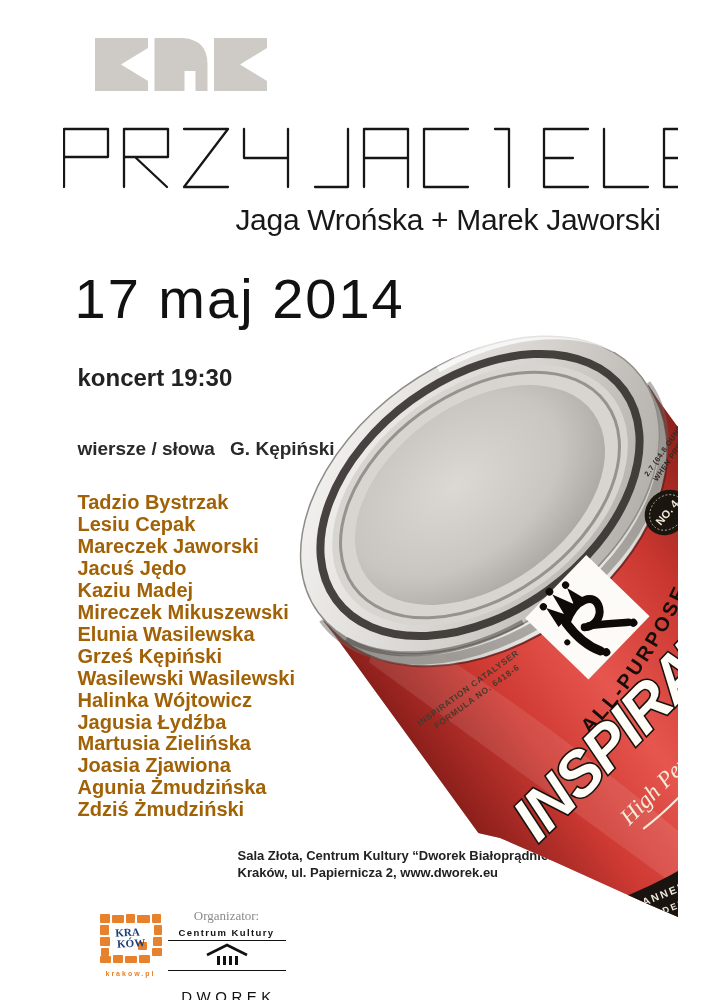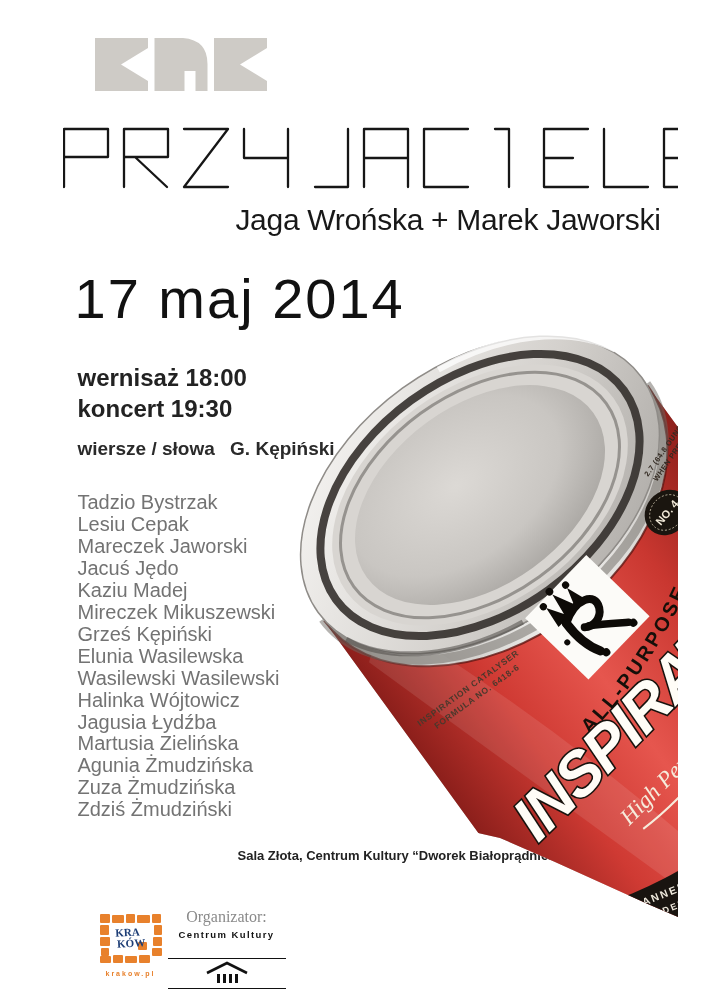--- a/index.html
+++ b/index.html
@@ -6,28 +6,28 @@
   .poster{position:relative;width:648px;height:1000px;background:#fff;overflow:hidden;
           font-family:"Liberation Sans",sans-serif;color:#1c1c1c;margin:0 auto;}
   .abs{position:absolute;}
   .krk-logo{left:65px;top:38px;}
   .title-svg{left:33px;top:127px;}
   .artists{top:203px;right:17px;font-size:30px;font-weight:500;letter-spacing:-0.3px;color:#181818;}
   .date{left:45px;top:266px;font-size:56px;font-weight:500;letter-spacing:2px;color:#111;text-align:center;}
   .times{left:48px;top:362px;font-size:24px;font-weight:600;line-height:31px;color:#222;}
   .credits{left:48px;top:438px;font-size:19px;font-weight:600;color:#2a2a2a;}
   .credits .sep{display:inline-block;width:10px;}
-  .names{left:48px;top:492px;font-size:20px;font-weight:400;line-height:21.95px;color:#737373;}
+  .names{left:48px;top:492px;font-size:20px;font-weight:700;line-height:21.95px;color:#a16207;}
   .venue{left:208px;top:848px;font-size:13px;font-weight:600;line-height:16.5px;color:#222;}
   .can-svg{left:0;top:0;}
   .krakow{left:66px;top:912px;width:70px;text-align:center;}
   .krakow-url{margin-top:2px;font-size:7px;font-weight:700;letter-spacing:2px;color:#e8812c;}
   .organizer{left:138px;top:908px;width:118px;text-align:center;color:#111;}
-  .org-label{font-family:"Liberation Serif",serif;font-size:16px;color:#8a8a8a;margin-bottom:3px;}
-  .org-ck{font-size:9.5px;font-weight:700;letter-spacing:1.4px;border-bottom:1.5px solid #111;padding-bottom:18px;}
+  .org-label{font-family:"Liberation Serif",serif;font-size:13px;color:#8a8a8a;margin-bottom:3px;}
+  .org-ck{font-size:9.5px;font-weight:700;letter-spacing:1.4px;border-bottom:1.5px solid #111;padding-bottom:2px;}
   .org-house{padding:1px 0 0 0;border-bottom:1.5px solid #111;}
   .org-dworek{font-size:15px;font-weight:500;letter-spacing:4.5px;margin-top:17px;padding-left:4px;}
   .org-bialo{font-size:6.3px;font-weight:600;letter-spacing:2.6px;margin-top:1px;padding-left:2px;}
 </style>
 </head>
 <body>
 
 <div class="poster">
 
   <svg class="abs krk-logo" width="172" height="53" viewBox="0 0 172 53" role="img" aria-label="KRK">
@@ -74,49 +74,49 @@
           <path d="M45 1 H1 V59 H45 M1 30 H30"></path>
         </g>
     </g>
   </svg>
 
   <div class="abs artists">Jaga Wrońska + Marek Jaworski</div>
 
   <div class="abs date">17 maj 2014</div>
 
   <div class="abs times">
-    <div>wernisaż 18:00</div>
     <div>koncert 19:30</div>
   </div>
 
   <div class="abs credits">
     <span>wiersze / słowa</span><span class="sep"></span>
     <span>G. Kępiński</span>
   </div>
 
   <div class="abs names">
     <div class="name">Tadzio Bystrzak</div>
     <div class="name">Lesiu Cepak</div>
     <div class="name">Mareczek Jaworski</div>
     <div class="name">Jacuś Jędo</div>
     <div class="name">Kaziu Madej</div>
     <div class="name">Mireczek Mikuszewski</div>
+    <div class="name">Elunia Wasilewska</div>
     <div class="name">Grześ Kępiński</div>
-    <div class="name">Elunia Wasilewska</div>
     <div class="name">Wasilewski Wasilewski</div>
     <div class="name">Halinka Wójtowicz</div>
     <div class="name">Jagusia Łydźba</div>
     <div class="name">Martusia Zielińska</div>
+    <div class="name">Joasia Zjawiona</div>
     <div class="name">Agunia Żmudzińska</div>
-    <div class="name">Zuza Żmudzińska</div>
     <div class="name">Zdziś Żmudziński</div>
   </div>
 
   <div class="abs venue">
     <div>Sala Złota, Centrum Kultury “Dworek Białoprądnicki”</div>
+    <div>Kraków, ul. Papiernicza 2, www.dworek.eu</div>
   </div>
 
   <svg class="abs can-svg" width="707" height="1000" viewBox="0 0 707 1000" role="img">
     <defs>
       <linearGradient id="gLid" x1="0" y1="0" x2="1" y2="1">
         <stop offset="0" stop-color="#fbfaf8"></stop>
           <stop offset="0.55" stop-color="#d4d1cd"></stop>
           <stop offset="1" stop-color="#a5a29e"></stop>
       </linearGradient>
       <radialGradient id="gDome" cx="0.45" cy="0.38" r="0.75">

